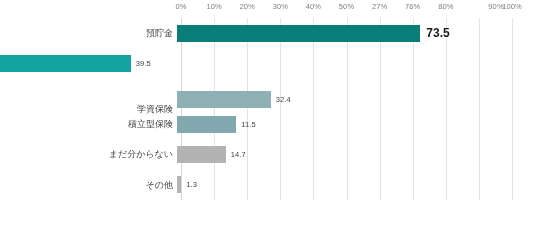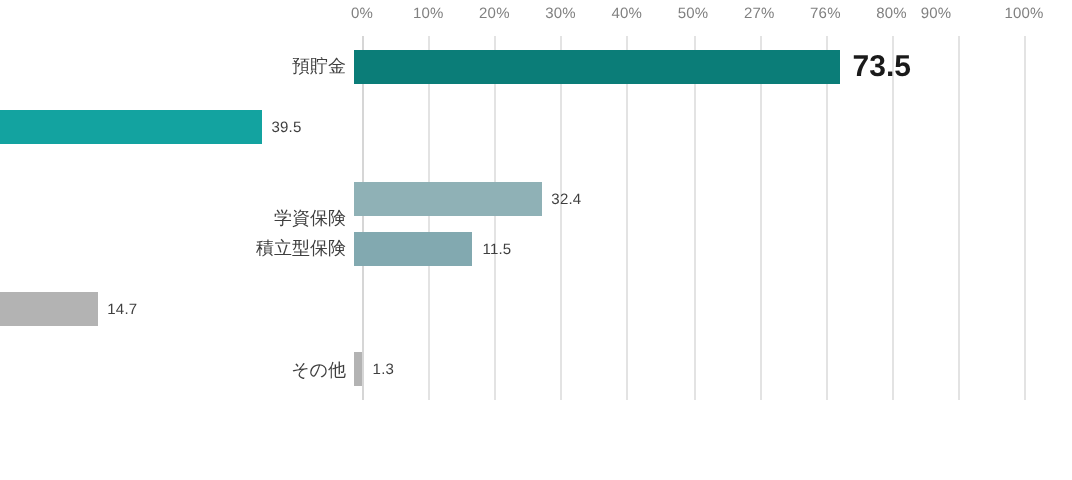--- a/index.html
+++ b/index.html
@@ -103,21 +103,21 @@
     border-radius: 0;
   }
   .bar-value {
     font-size: 7.5px;
     color: #3f3f3f;
     margin-left: 5px;
     white-space: nowrap;
     letter-spacing: 0.1px;
   }
   .bar-value.emphasis {
-    font-size: 15px;
+    font-size: 12px;
     font-weight: bold;
     color: #1a1a1a;
     margin-left: 6px;
     letter-spacing: 0;
   }
 </style>
 </head>
 <body>
 
 <div id="chart-root">
@@ -125,21 +125,21 @@
   <div class="axis-top">
       <div class="tick-label" style="left: 0px; color: rgb(128, 128, 128);">0%</div>
       <div class="tick-label" style="left: 33.1px; color: rgb(128, 128, 128);">10%</div>
       <div class="tick-label" style="left: 66.2px; color: rgb(128, 128, 128);">20%</div>
       <div class="tick-label" style="left: 99.3px; color: rgb(128, 128, 128);">30%</div>
       <div class="tick-label" style="left: 132.4px; color: rgb(128, 128, 128);">40%</div>
       <div class="tick-label" style="left: 165.5px; color: rgb(128, 128, 128);">50%</div>
       <div class="tick-label" style="left: 198.6px; color: rgb(128, 128, 128);">27%</div>
       <div class="tick-label" style="left: 231.7px; color: rgb(128, 128, 128);">76%</div>
       <div class="tick-label" style="left: 264.8px; color: rgb(128, 128, 128);">80%</div>
-      <div class="tick-label" style="left: 287px; color: rgb(128, 128, 128);">90%</div>
+      <div class="tick-label" style="left: 315px; color: rgb(128, 128, 128);">90%</div>
       <div class="tick-label" style="left: 331px; color: rgb(128, 128, 128);">100%</div>
     </div>
 
   <div class="plot-area">
     <div class="gridlines">
         <div class="gridline axis-zero" style="left: 0px; background: rgb(214, 214, 214);"></div>
         <div class="gridline" style="left: 33.1px; background: rgb(227, 227, 227);"></div>
         <div class="gridline" style="left: 66.2px; background: rgb(227, 227, 227);"></div>
         <div class="gridline" style="left: 99.3px; background: rgb(227, 227, 227);"></div>
         <div class="gridline" style="left: 132.4px; background: rgb(227, 227, 227);"></div>
@@ -174,20 +174,21 @@
         </div>
       </div>
       <div class="row" style="top: 91px; height: 30.3333px;">
         <div class="cat-label" style="color: rgb(63, 63, 63);">積立型保険</div>
         <div class="bar-wrap">
           <div class="bar" style="width: 59.249px; height: 17px; background: rgb(130, 169, 176);"></div>
           <div class="bar-value">11.5</div>
         </div>
       </div>
       <div class="row" style="top: 121.333px; height: 30.3333px;">
+        <div class="cat-label" style="color: rgb(63, 63, 63);">まだ分からない</div>
         <div class="bar-wrap">
           <div class="bar" style="width: 48.657px; height: 17px; background: rgb(179, 179, 179);"></div>
           <div class="bar-value">14.7</div>
         </div>
       </div>
       <div class="row" style="top: 151.667px; height: 30.3333px;">
         <div class="cat-label" style="color: rgb(63, 63, 63);">その他</div>
         <div class="bar-wrap">
           <div class="bar" style="width: 4.303px; height: 17px; background: rgb(179, 179, 179);"></div>
           <div class="bar-value">1.3</div>

